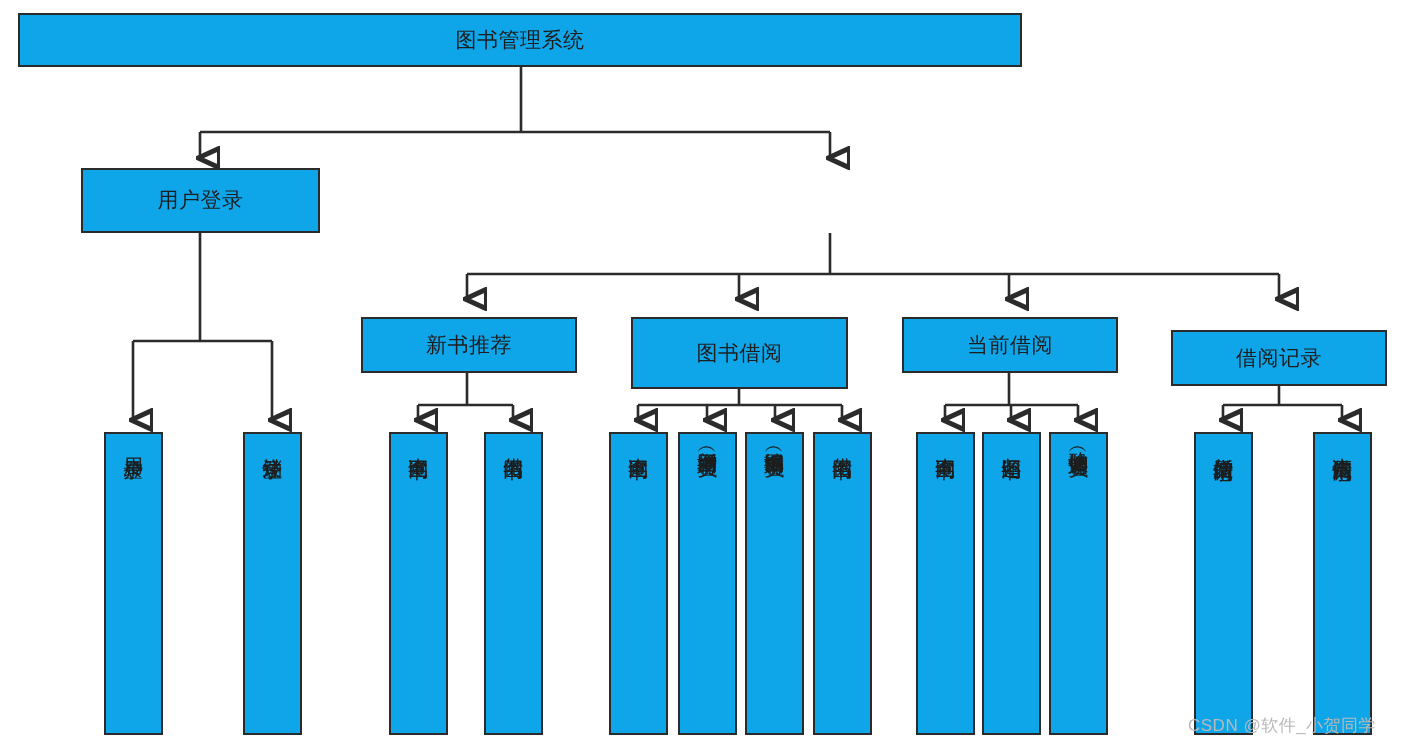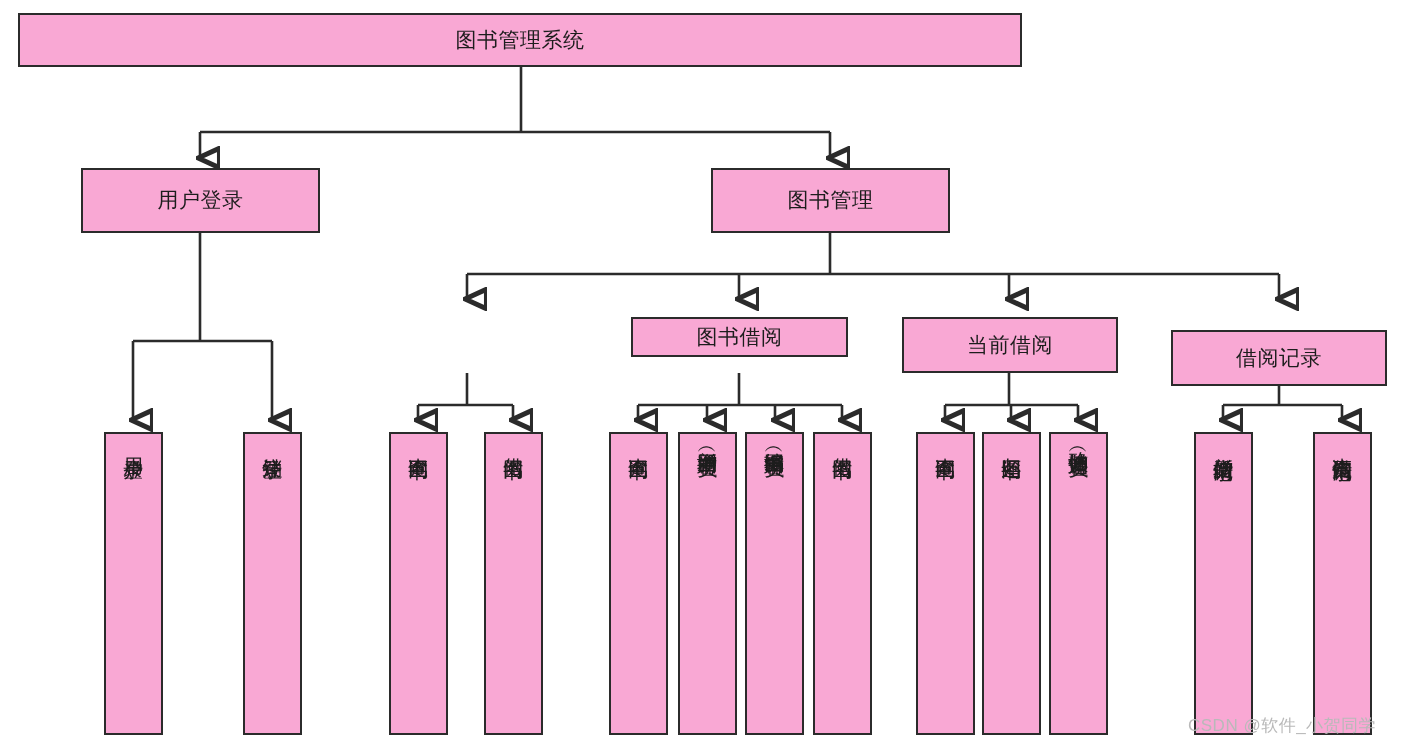--- a/index.html
+++ b/index.html
@@ -15,21 +15,21 @@
     position: relative;
     width: 1405px;
     height: 747px;
     background: #ffffff;
     overflow: hidden;
   }
   .node {
     position: absolute;
     box-sizing: border-box;
     border: 2px solid #2b2b2b;
-    background: #f9a8d4;
+    background: #0ea5e9;
     display: flex;
     align-items: center;
     justify-content: center;
   }
   .node-label {
     font-size: 21px;
     line-height: 1.15;
     color: #1d1d1d;
     letter-spacing: 0.5px;
     white-space: nowrap;
@@ -130,25 +130,25 @@
     <line x1="1342" y1="405" x2="1342" y2="420" marker-end="url(#arrow)"></line>
   </svg>
 
   <div class="node" style="left:18px; top:13px; width:1004px; height:54px;">
     <span class="node-label">图书管理系统</span>
   </div>
 
   <div class="node" style="left:81px; top:168px; width:239px; height:65px;">
     <span class="node-label">用户登录</span>
   </div>
-  <div class="node" style="left:711px; top:168px; width:239px; height:65px;">
-    <span class="node-label">图书管理</span>
-  </div>
-
-  <div class="node" style="left:631px; top:317px; width:217px; height:40px;">
+
+  <div class="node" style="left:361px; top:317px; width:216px; height:56px;">
+    <span class="node-label">新书推荐</span>
+  </div>
+  <div class="node" style="left:631px; top:317px; width:217px; height:72px;">
     <span class="node-label">图书借阅</span>
   </div>
   <div class="node" style="left:902px; top:317px; width:216px; height:56px;">
     <span class="node-label">当前借阅</span>
   </div>
   <div class="node" style="left:1171px; top:330px; width:216px; height:56px;">
     <span class="node-label">借阅记录</span>
   </div>
 
   <div class="node leaf" style="left:104px; top:432px; width:59px; height:303px;">

